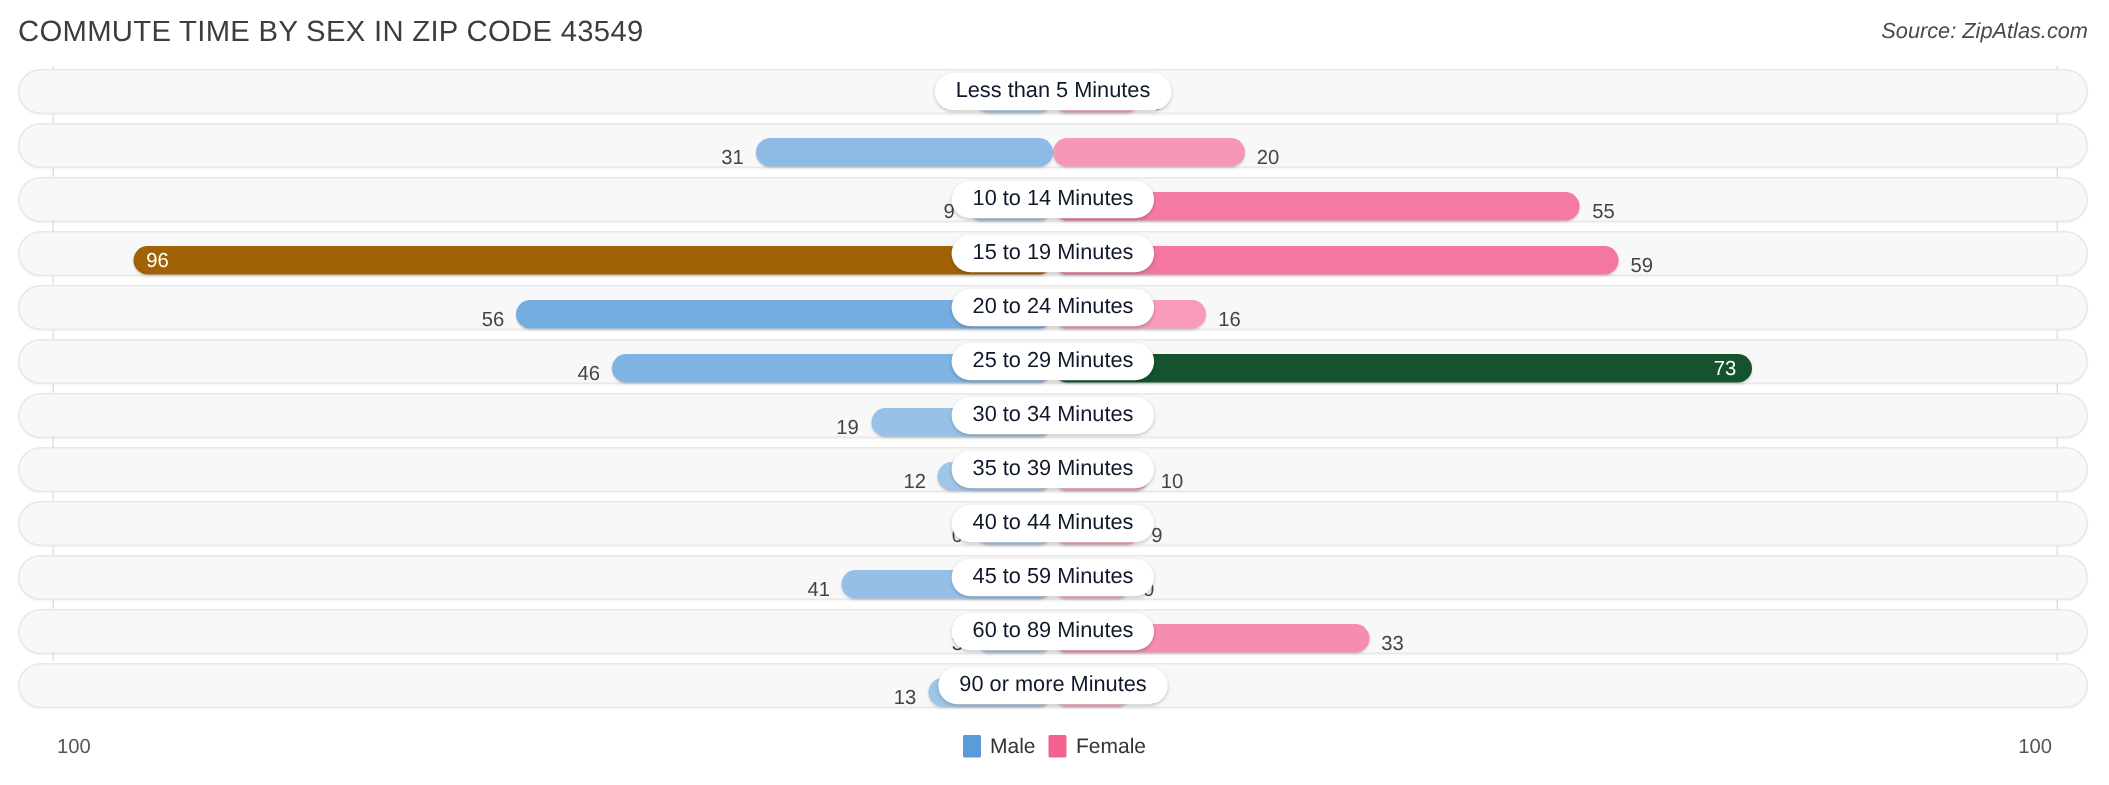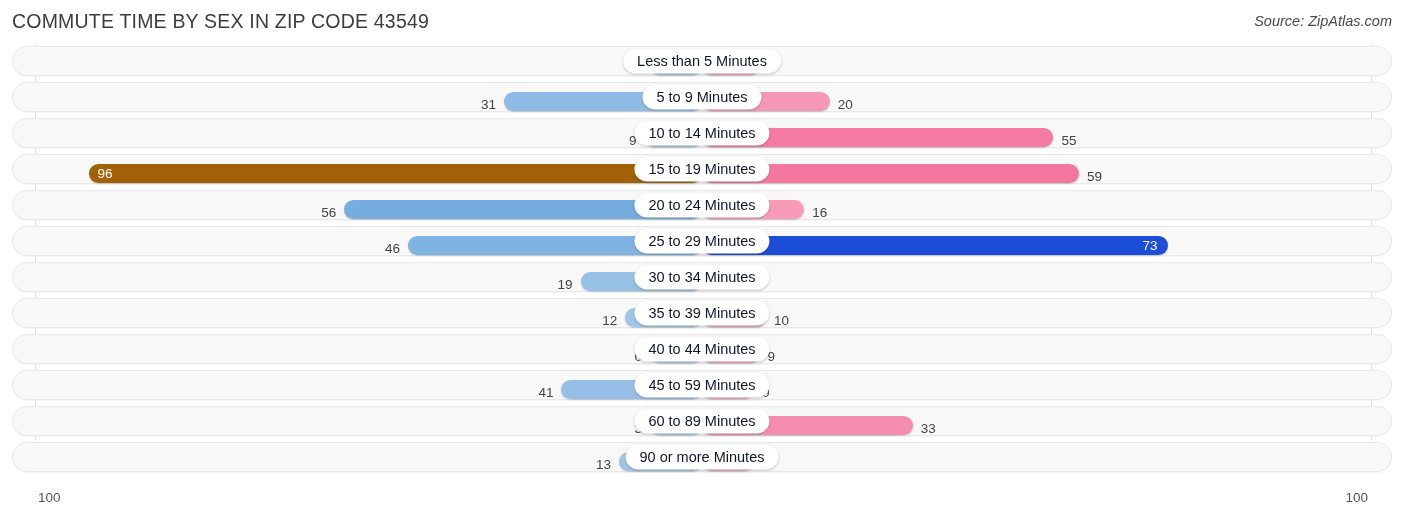--- a/index.html
+++ b/index.html
@@ -213,21 +213,20 @@
       </div>
       <div class="row">
         <div class="half left">
           <div class="bar male" style="width: 198.09px; background: rgb(141, 187, 229);"></div>
           <span class="val">31</span>
         </div>
         <div class="half right">
           <div class="bar female" style="width: 127.8px; background: rgb(247, 151, 182);"></div>
           <span class="val">20</span>
         </div>
-        <div class="pill">5 to 9 Minutes</div>
       </div>
       <div class="row">
         <div class="half left">
           <div class="bar male" style="width: 57.51px; background: rgb(162, 198, 233);"></div>
           <span class="val">9</span>
         </div>
         <div class="half right">
           <div class="bar female" style="width: 351.45px; background: rgb(244, 122, 162);"></div>
           <span class="val">55</span>
         </div>
@@ -255,21 +254,21 @@
           <span class="val">16</span>
         </div>
         <div class="pill">20 to 24 Minutes</div>
       </div>
       <div class="row">
         <div class="half left">
           <div class="bar male" style="width: 293.94px; background: rgb(127, 179, 226);"></div>
           <span class="val">46</span>
         </div>
         <div class="half right">
-          <div class="bar female" style="width: 466.47px; background: #1d4ed8;">
+          <div class="bar female" style="width: 466.47px; background: #14532d;">
             <span class="bar-inner-label">73</span>
           </div>
         </div>
         <div class="pill">25 to 29 Minutes</div>
       </div>
       <div class="row">
         <div class="half left">
           <div class="bar male" style="width: 121.41px; background: rgb(152, 193, 231);"></div>
           <span class="val">19</span>
         </div>
@@ -329,13 +328,23 @@
           <span class="val">2</span>
         </div>
         <div class="pill">90 or more Minutes</div>
       </div>
     </div>
 </div>
 
 <div class="footer">
   <div class="axis-label left">100</div>
   <div class="axis-label right">100</div>
+  <div class="legend">
+    <div class="legend-item">
+      <span class="legend-swatch" id="sw-male" style="background: rgb(91, 155, 217);"></span>
+      <span class="legend-text">Male</span>
+    </div>
+    <div class="legend-item">
+      <span class="legend-swatch" id="sw-female" style="background: rgb(242, 100, 143);"></span>
+      <span class="legend-text">Female</span>
+    </div>
+  </div>
 </div>
 
 </body></html>

